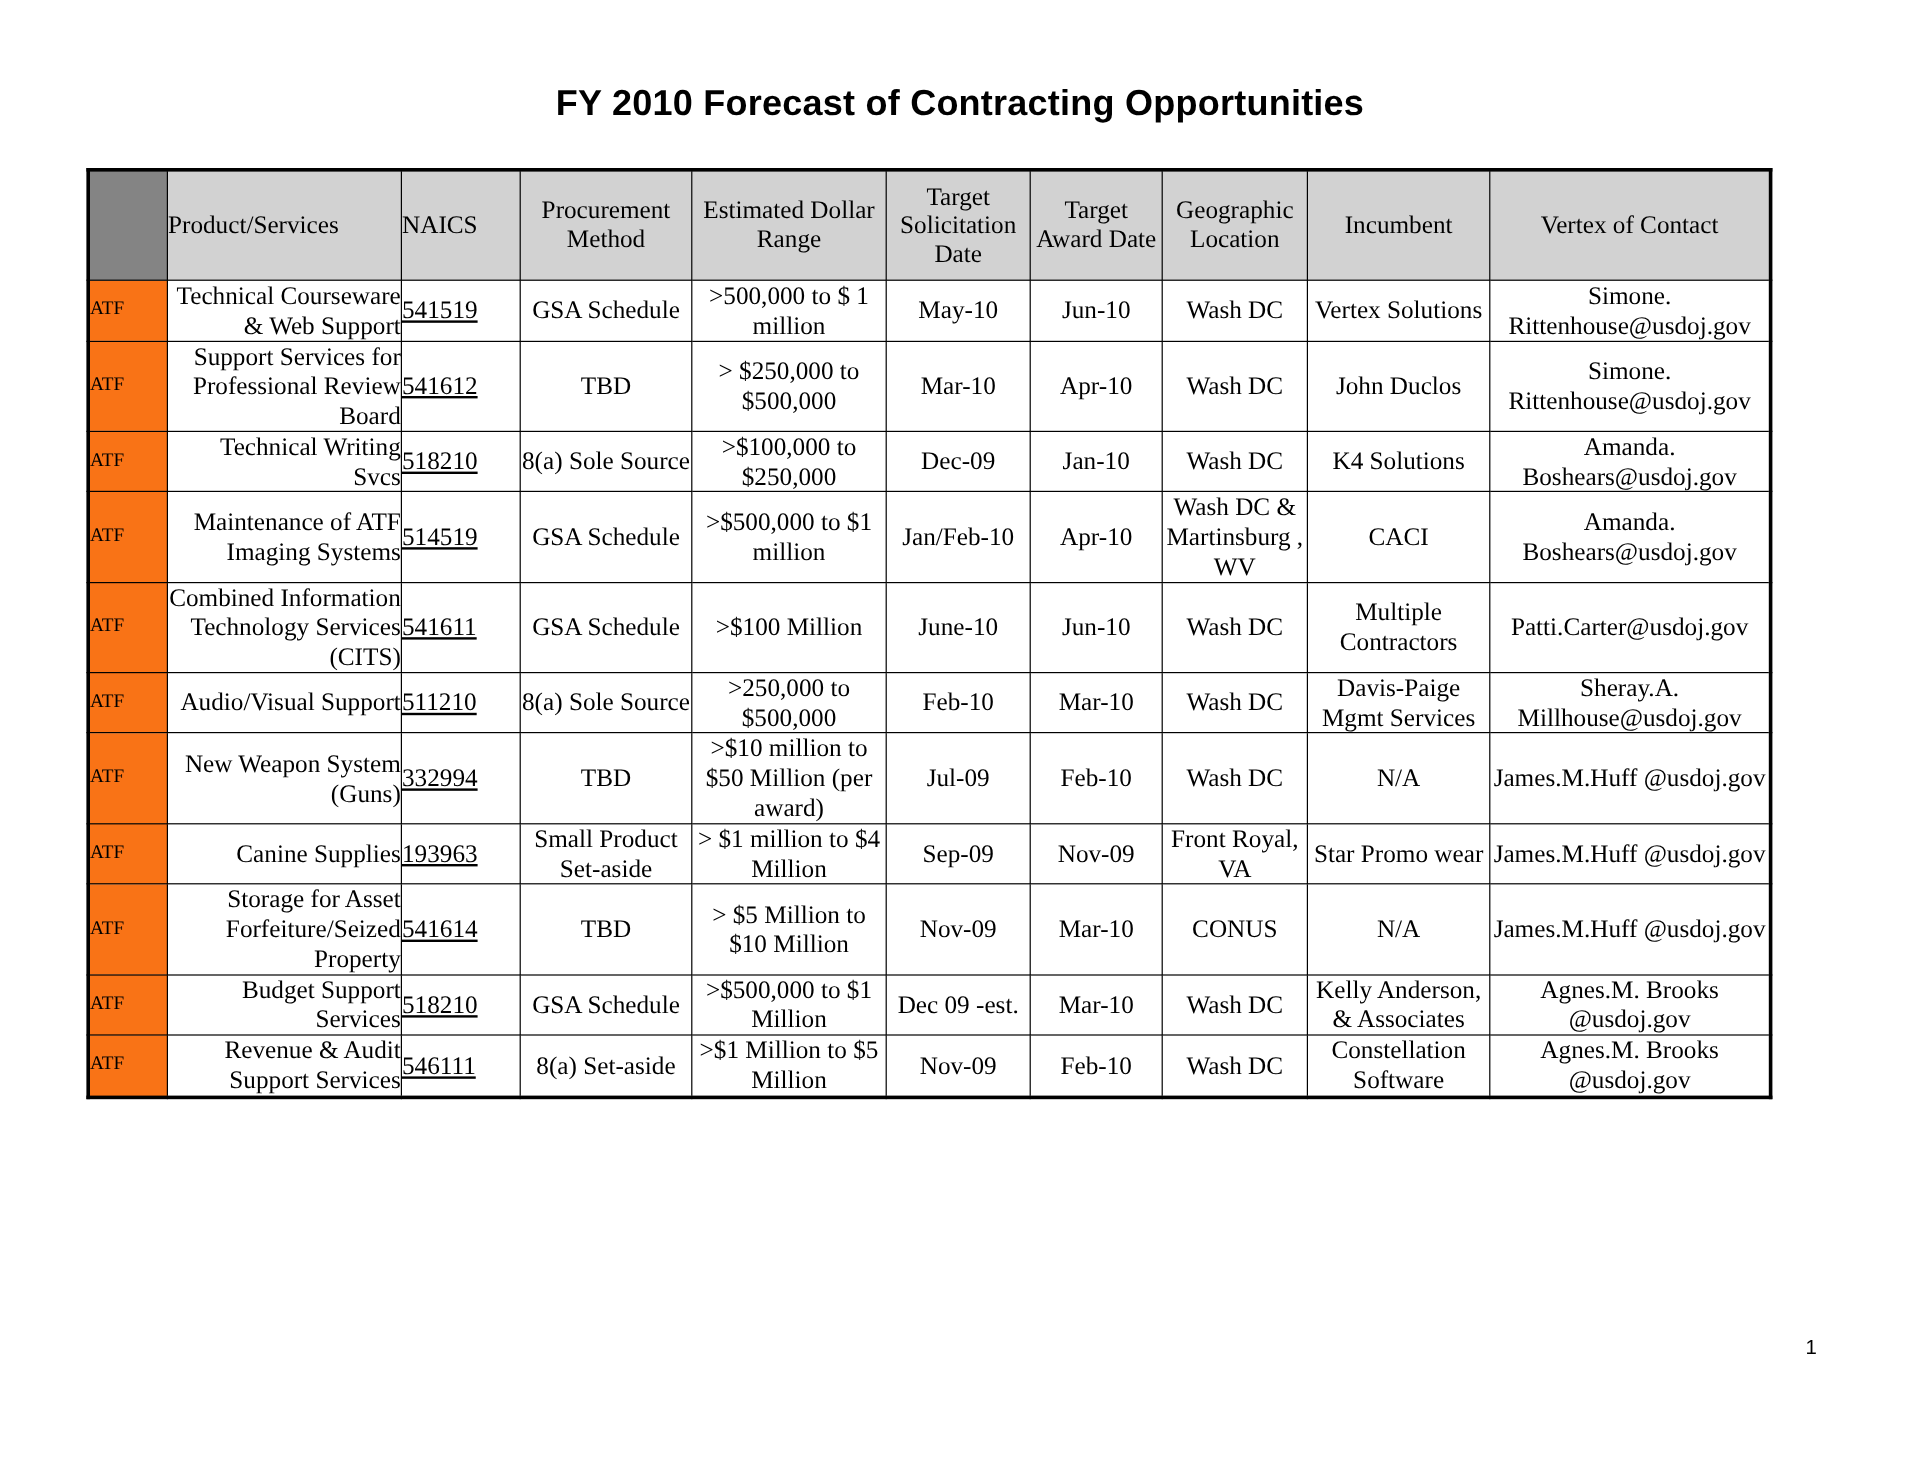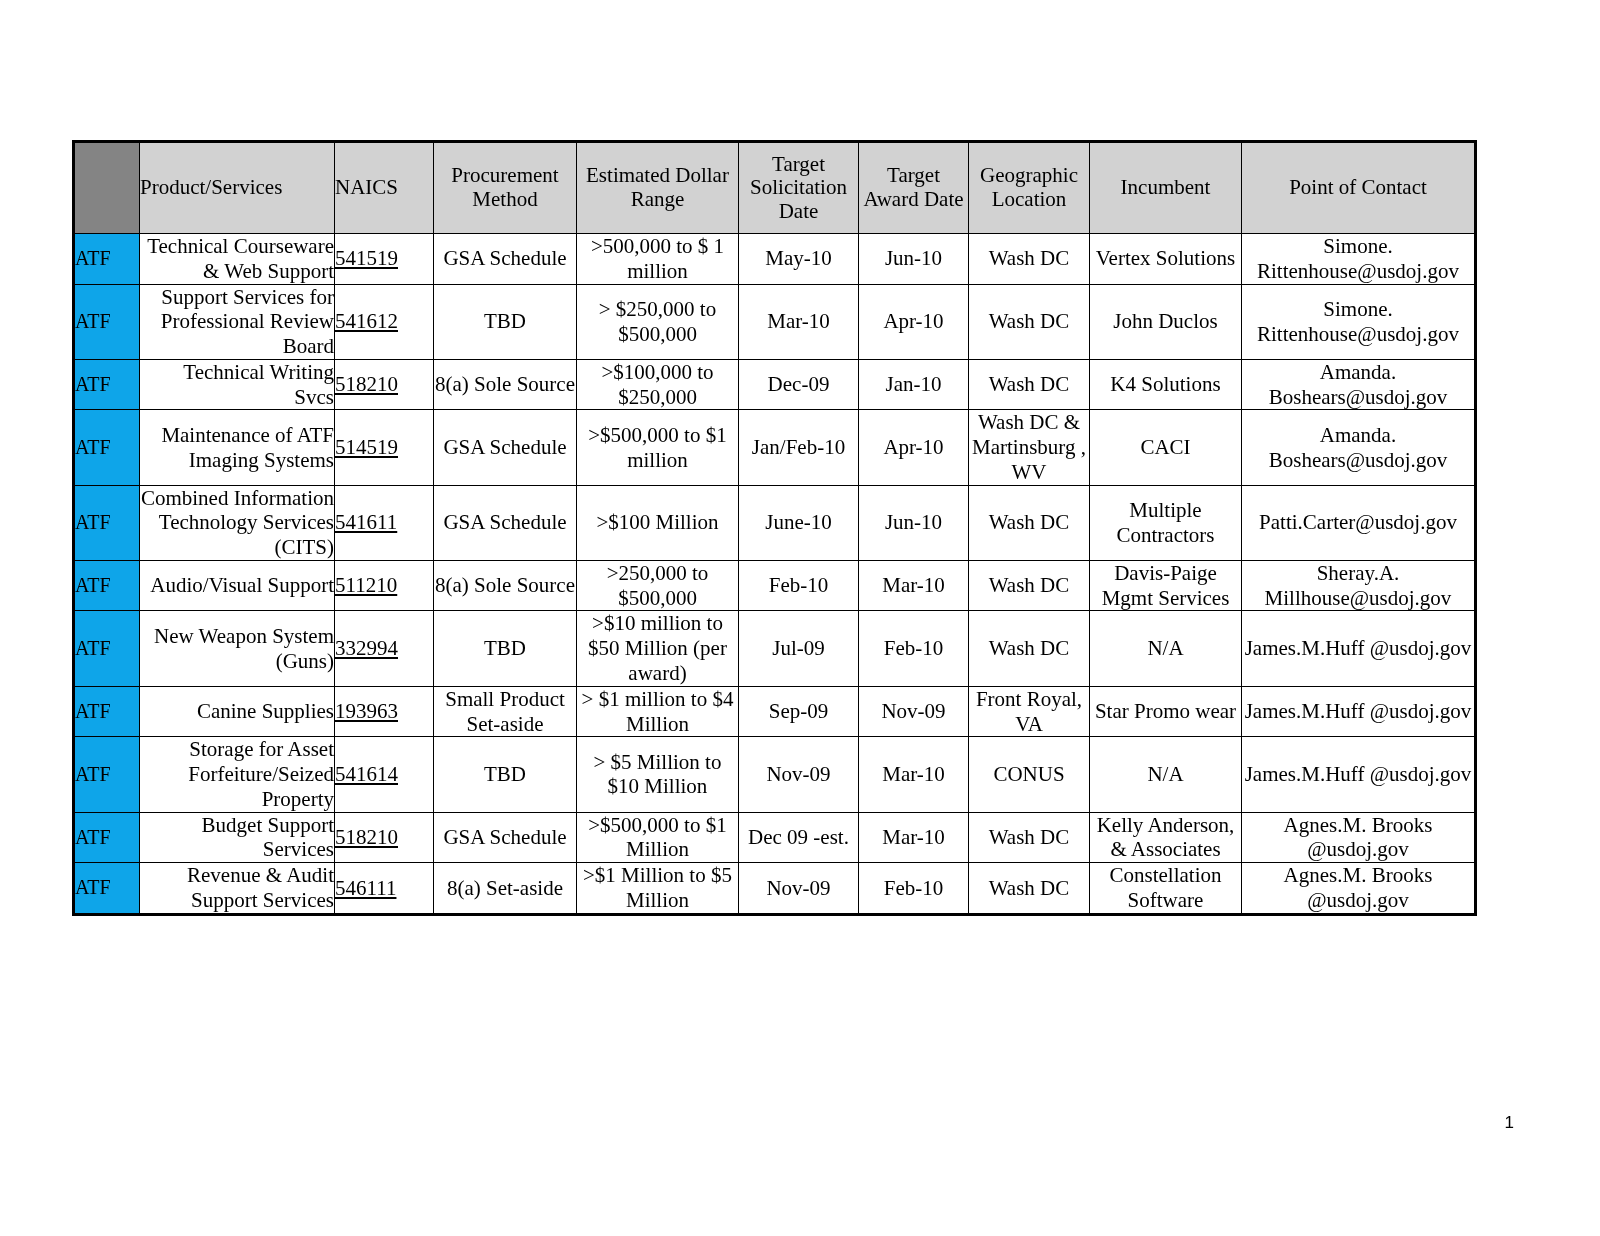--- a/index.html
+++ b/index.html
@@ -80,24 +80,24 @@
   col.c-incumb   { width: 152px; }
   col.c-poc      { width: 234px; }
 
   tbody td {
     font-size: 21px;
     line-height: 1.18;
     padding: 4px 5px;
     text-align: center;
   }
   td.agency-cell {
-    background: #0ea5e9;
+    background: #f97316;
     font-family: "Liberation Serif", "DejaVu Serif", serif;
     font-weight: bold;
-    font-size: 20px;
+    font-size: 16px;
     text-align: left;
     padding-left: 5px;
     vertical-align: bottom;
     border-right: 2px solid #000;
   }
   td.product-cell {
     text-align: right;
     padding-left: 8px;
     vertical-align: top;
     padding-top: 3px;
@@ -117,20 +117,21 @@
     top: 1113px;
     font-family: "Liberation Sans", "DejaVu Sans", sans-serif;
     font-size: 17px;
   }
 </style>
 </head>
 <body>
 
 <div class="page">
 
+  <div class="doc-title">FY 2010 Forecast of Contracting Opportunities</div>
 
   <table class="forecast">
     <colgroup>
       <col class="c-agency">
       <col class="c-product">
       <col class="c-naics">
       <col class="c-method">
       <col class="c-range">
       <col class="c-solic">
       <col class="c-award">
@@ -142,21 +143,21 @@
       <tr>
         <th class="corner-head"></th>
         <th class="h-left">Product/Services</th>
         <th class="h-left">NAICS</th>
         <th>Procurement Method</th>
         <th>Estimated Dollar Range</th>
         <th>Target Solicitation Date</th>
         <th>Target Award Date</th>
         <th>Geographic Location</th>
         <th>Incumbent</th>
-        <th>Point of Contact</th>
+        <th>Vertex of Contact</th>
       </tr>
     </thead>
     <tbody id="table-body">
         <tr>
           <td class="agency-cell">ATF</td>
           <td class="product-cell">Technical Courseware &amp; Web Support</td>
           <td class="naics-cell">541519</td>
           <td>GSA Schedule</td>
           <td>&gt;500,000 to $ 1 million</td>
           <td>May-10</td>

